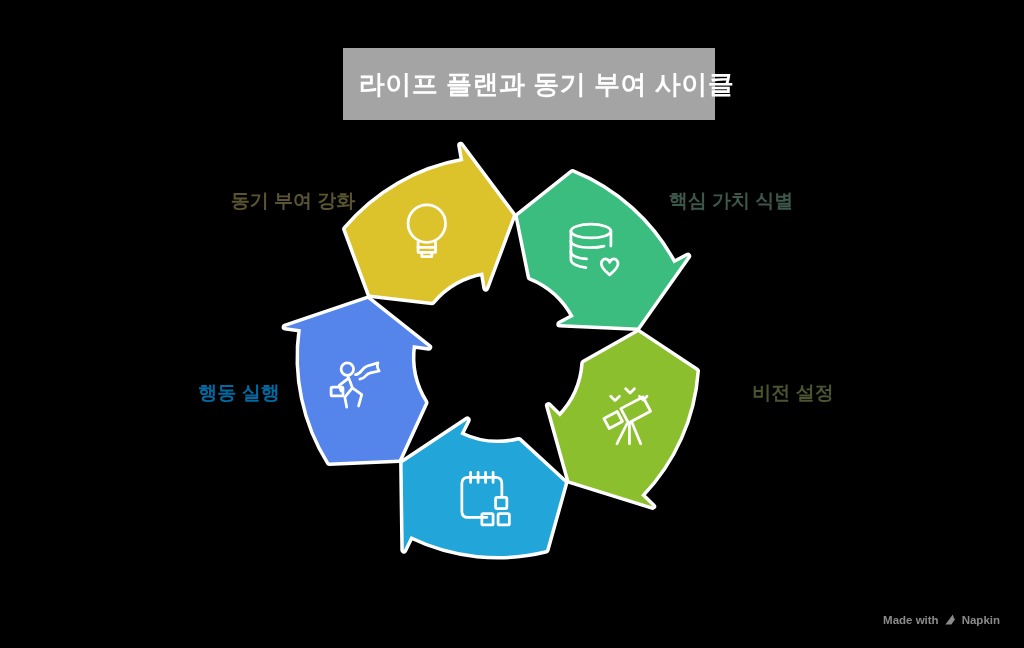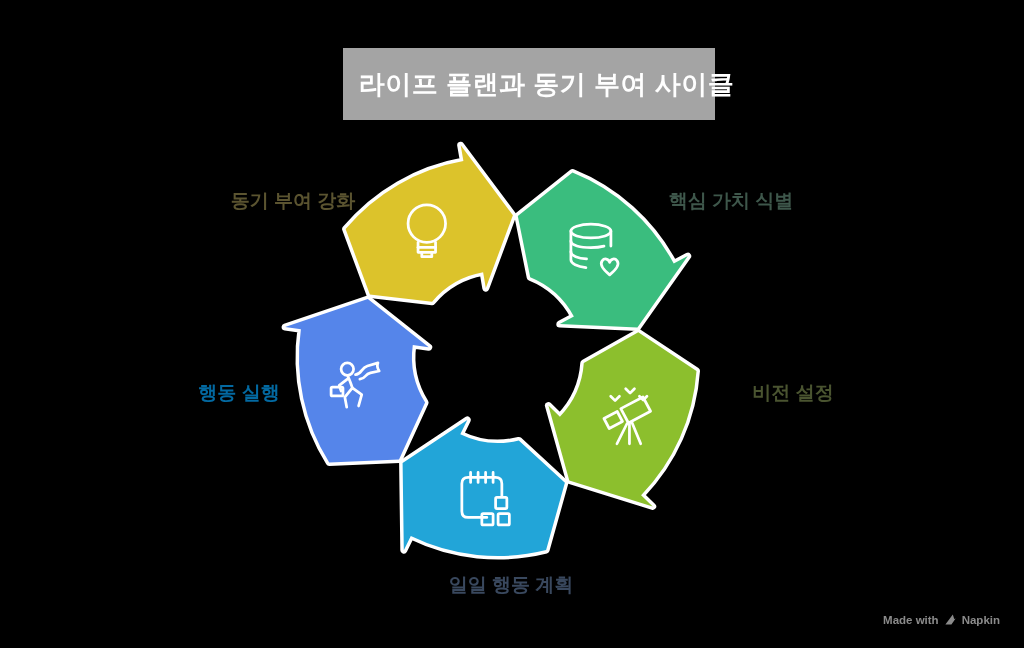--- a/index.html
+++ b/index.html
@@ -91,21 +91,20 @@
         <path d="M-9 -6 L-15.5 -1 L-14 3.5"></path>
         <rect x="-22" y="0.5" width="9.5" height="7" rx="1"></rect>
         <path d="M-5 1 L-11 8.5 L-9.5 16.5 M-5 1 L2.5 6.5 L0 15.5"></path>
         <path d="M-2.5 -9.5 C2.5 -10 2 -15 7 -16.5 L15.5 -19 C14.5 -16.5 15 -14.5 16.5 -12.5 L9.5 -11 C4.5 -10 6.5 -6.5 1 -6"></path>
       </g>
     </svg>
 
   <div class="cycle-label" style="left: 731px; top: 201px; color: rgb(62, 87, 75);">핵심 가치 식별</div>
   <div class="cycle-label" style="left: 293px; top: 201px; color: rgb(91, 84, 48);">동기 부여 강화</div>
   <div class="cycle-label" style="left: 773px; top: 393px; color: rgb(74, 84, 48); margin-left: 20px;">비전 설정</div>
-  <div class="cycle-label" style="left: 511px; top: 585px; color: rgb(57, 72, 94);">일일 행동 계획</div>
   <div class="cycle-label" style="left: 239px; top: 393px; color: #0369a1;">행동 실행</div>
 
   <div class="footer" style="color: rgb(139, 139, 139); margin-left: 28px;">
     <span>Made with</span>
     <svg width="13" height="13" viewBox="0 0 14 14">
       <path d="M1.5 12.5 L9.5 1.5 L11 6.5 L12.5 6 L8 12.5 Z" fill="#8B8B8B"></path>
     </svg>
     <span>Napkin</span>
   </div>
 

